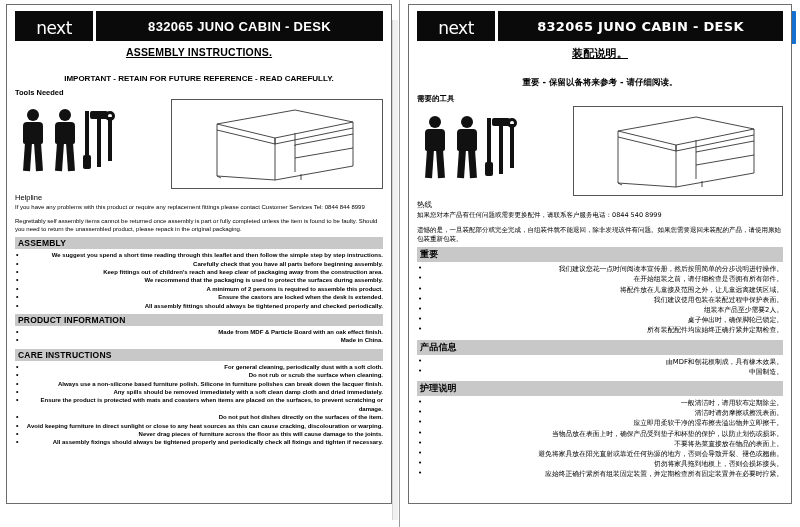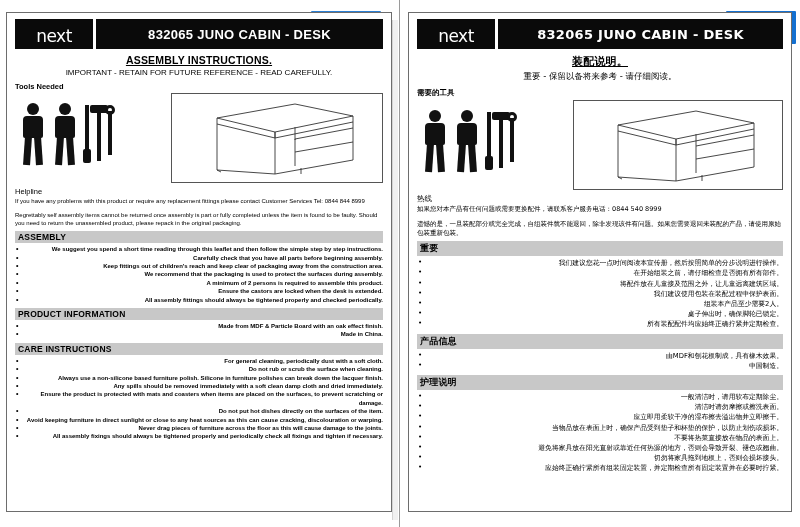--- a/index.html
+++ b/index.html
@@ -54,21 +54,21 @@
     width: 70px;
   }
   .tab-btn.right {
     right: 4px;
     width: 70px;
     background: #1470d0;
   }
   .doc {
     position: absolute;
     left: 6px;
-    top: 12px;
+    top: 4px;
     width: 386px;
     height: 500px;
     border: 1px solid #6d6d6d;
     background: #ffffff;
     box-sizing: border-box;
     padding: 6px 8px 4px 8px;
     overflow: hidden;
   }
   .pane-right .doc {
     left: 8px;
@@ -113,22 +113,22 @@
     text-align: center;
     font-size: 10.5px;
     font-weight: bold;
     margin-top: 5px;
     letter-spacing: 0.2px;
     text-decoration: underline;
   }
   .assembly-sub {
     text-align: center;
     font-size: 8px;
-    font-weight: normal;
-    margin-top: 2px;
+    font-weight: bold;
+    margin-top: 16px;
     margin-bottom: 5px;
   }
   .assembly-title.cn { font-size: 11px; }
   .assembly-sub.cn { font-size: 8.5px; }
 
   .tools-label {
     font-size: 7.5px;
     font-weight: bold;
     margin-bottom: 2px;
   }

